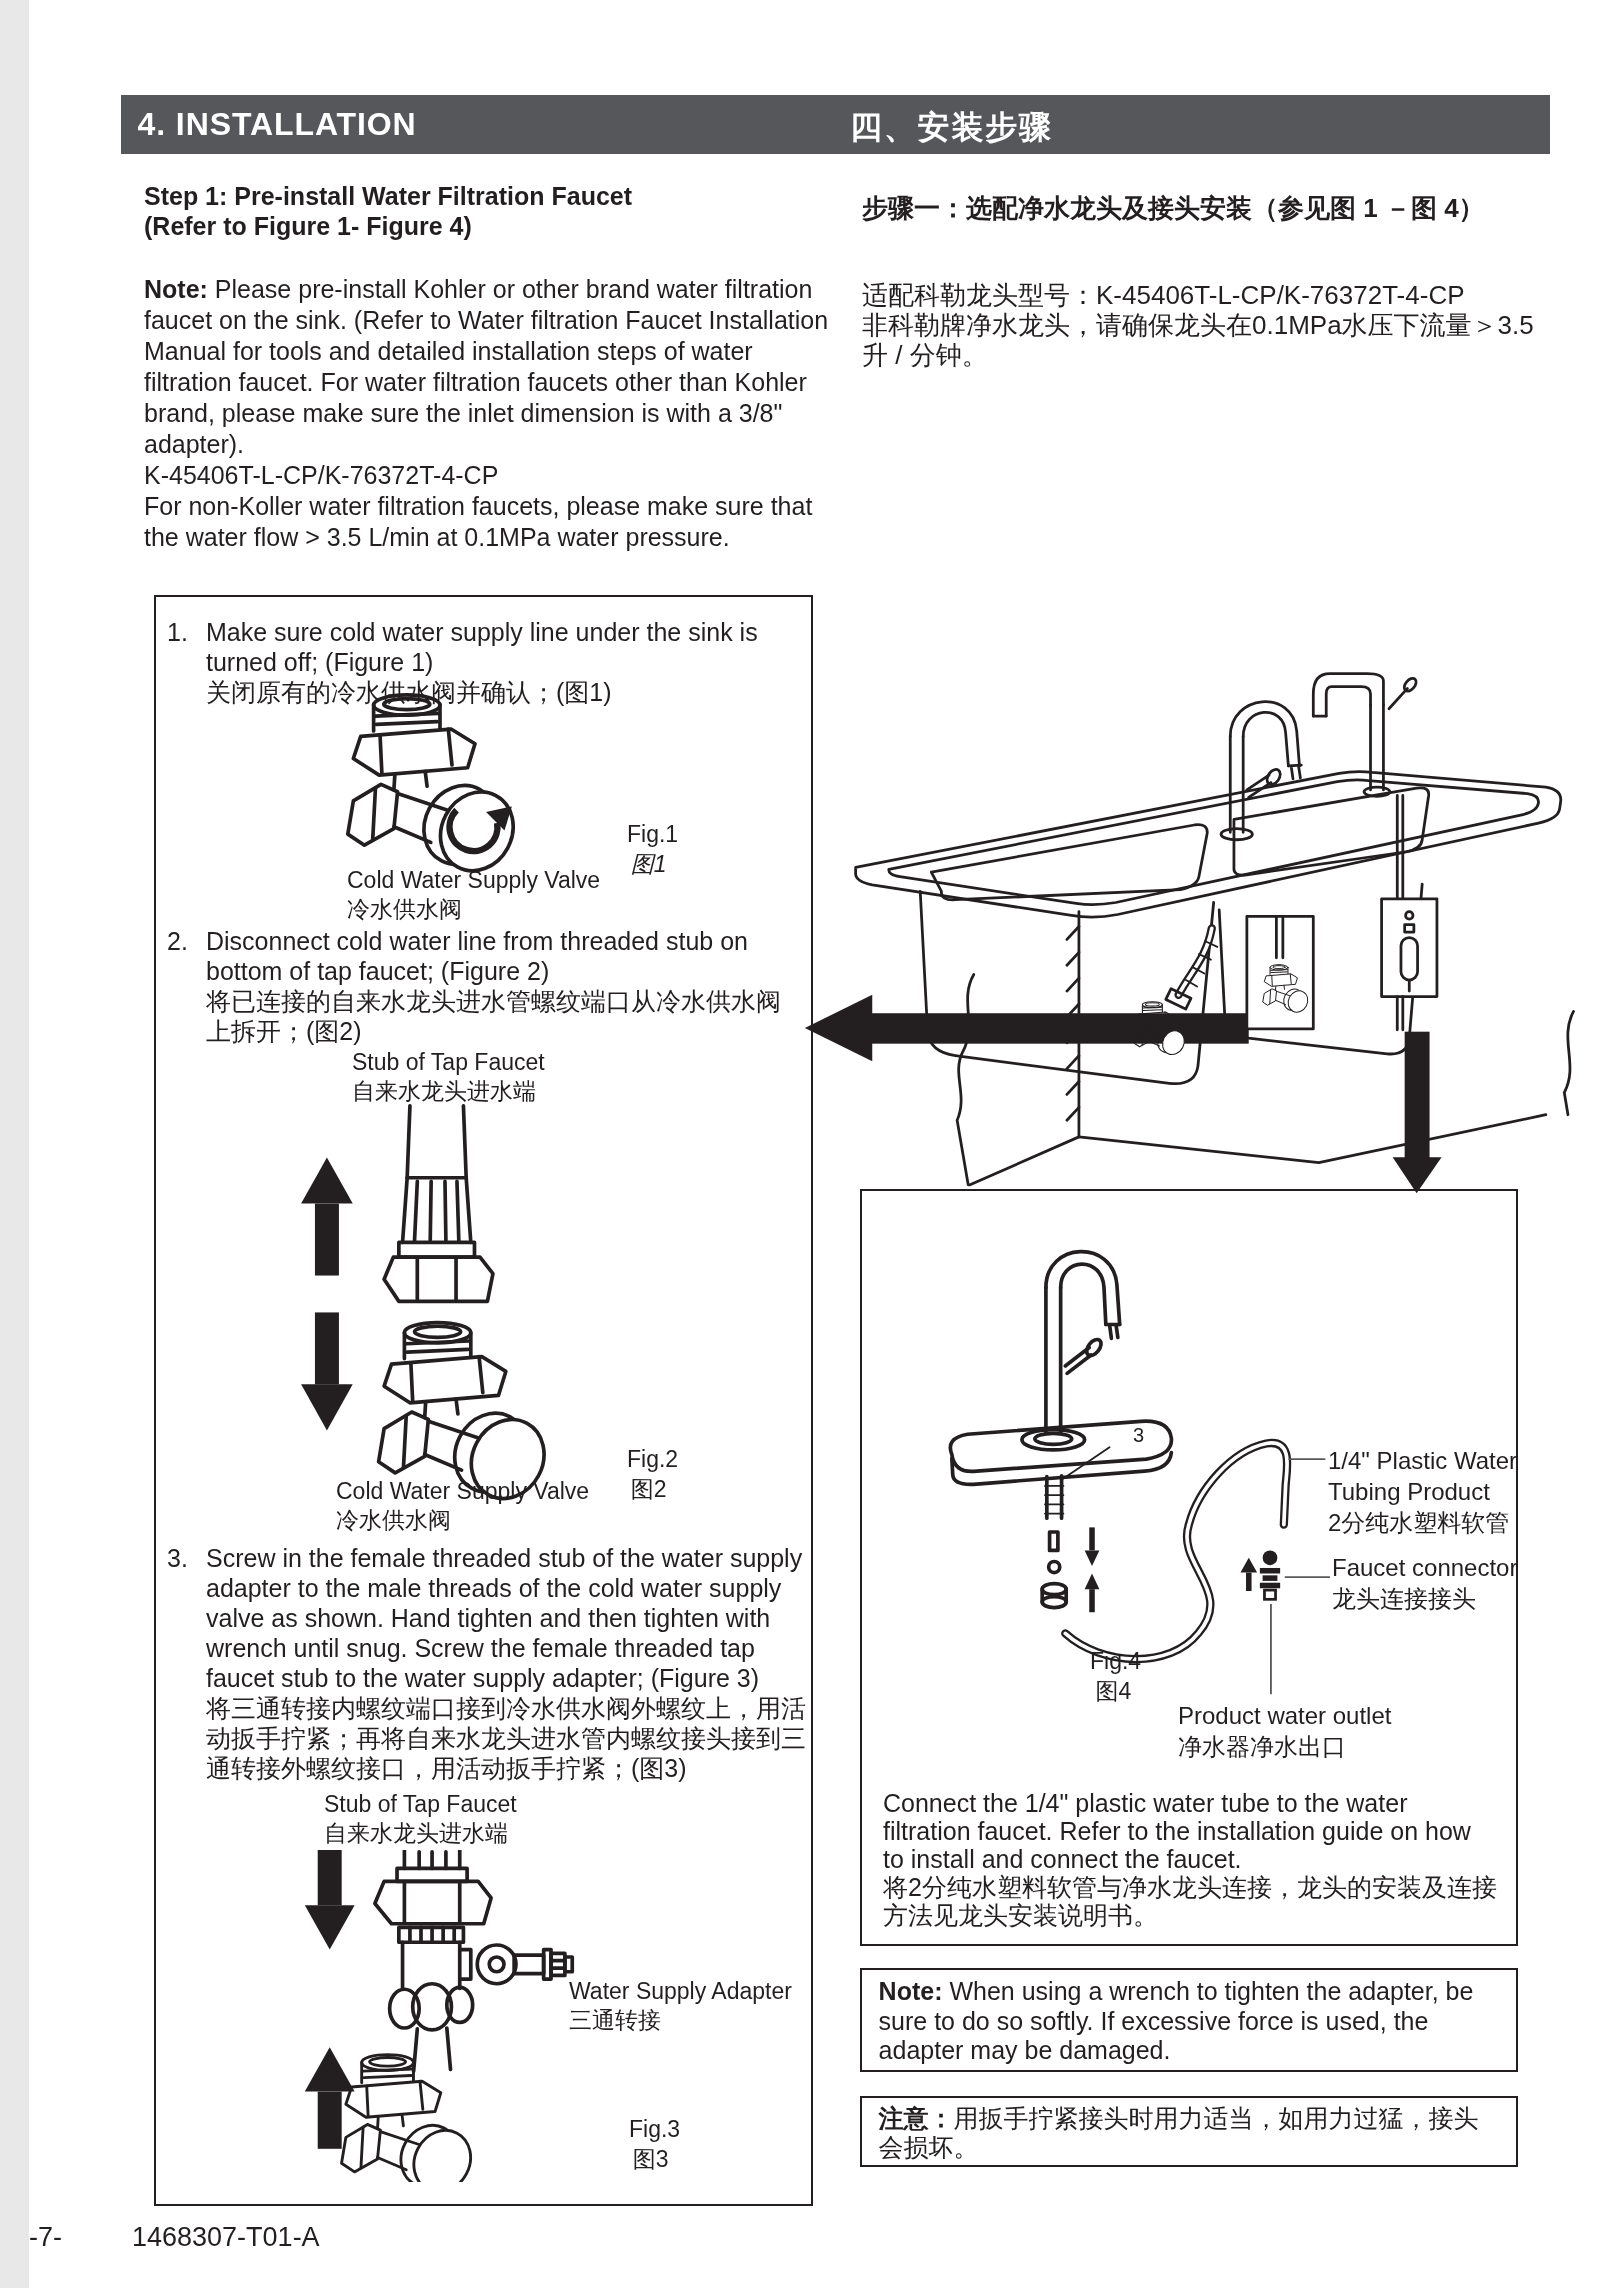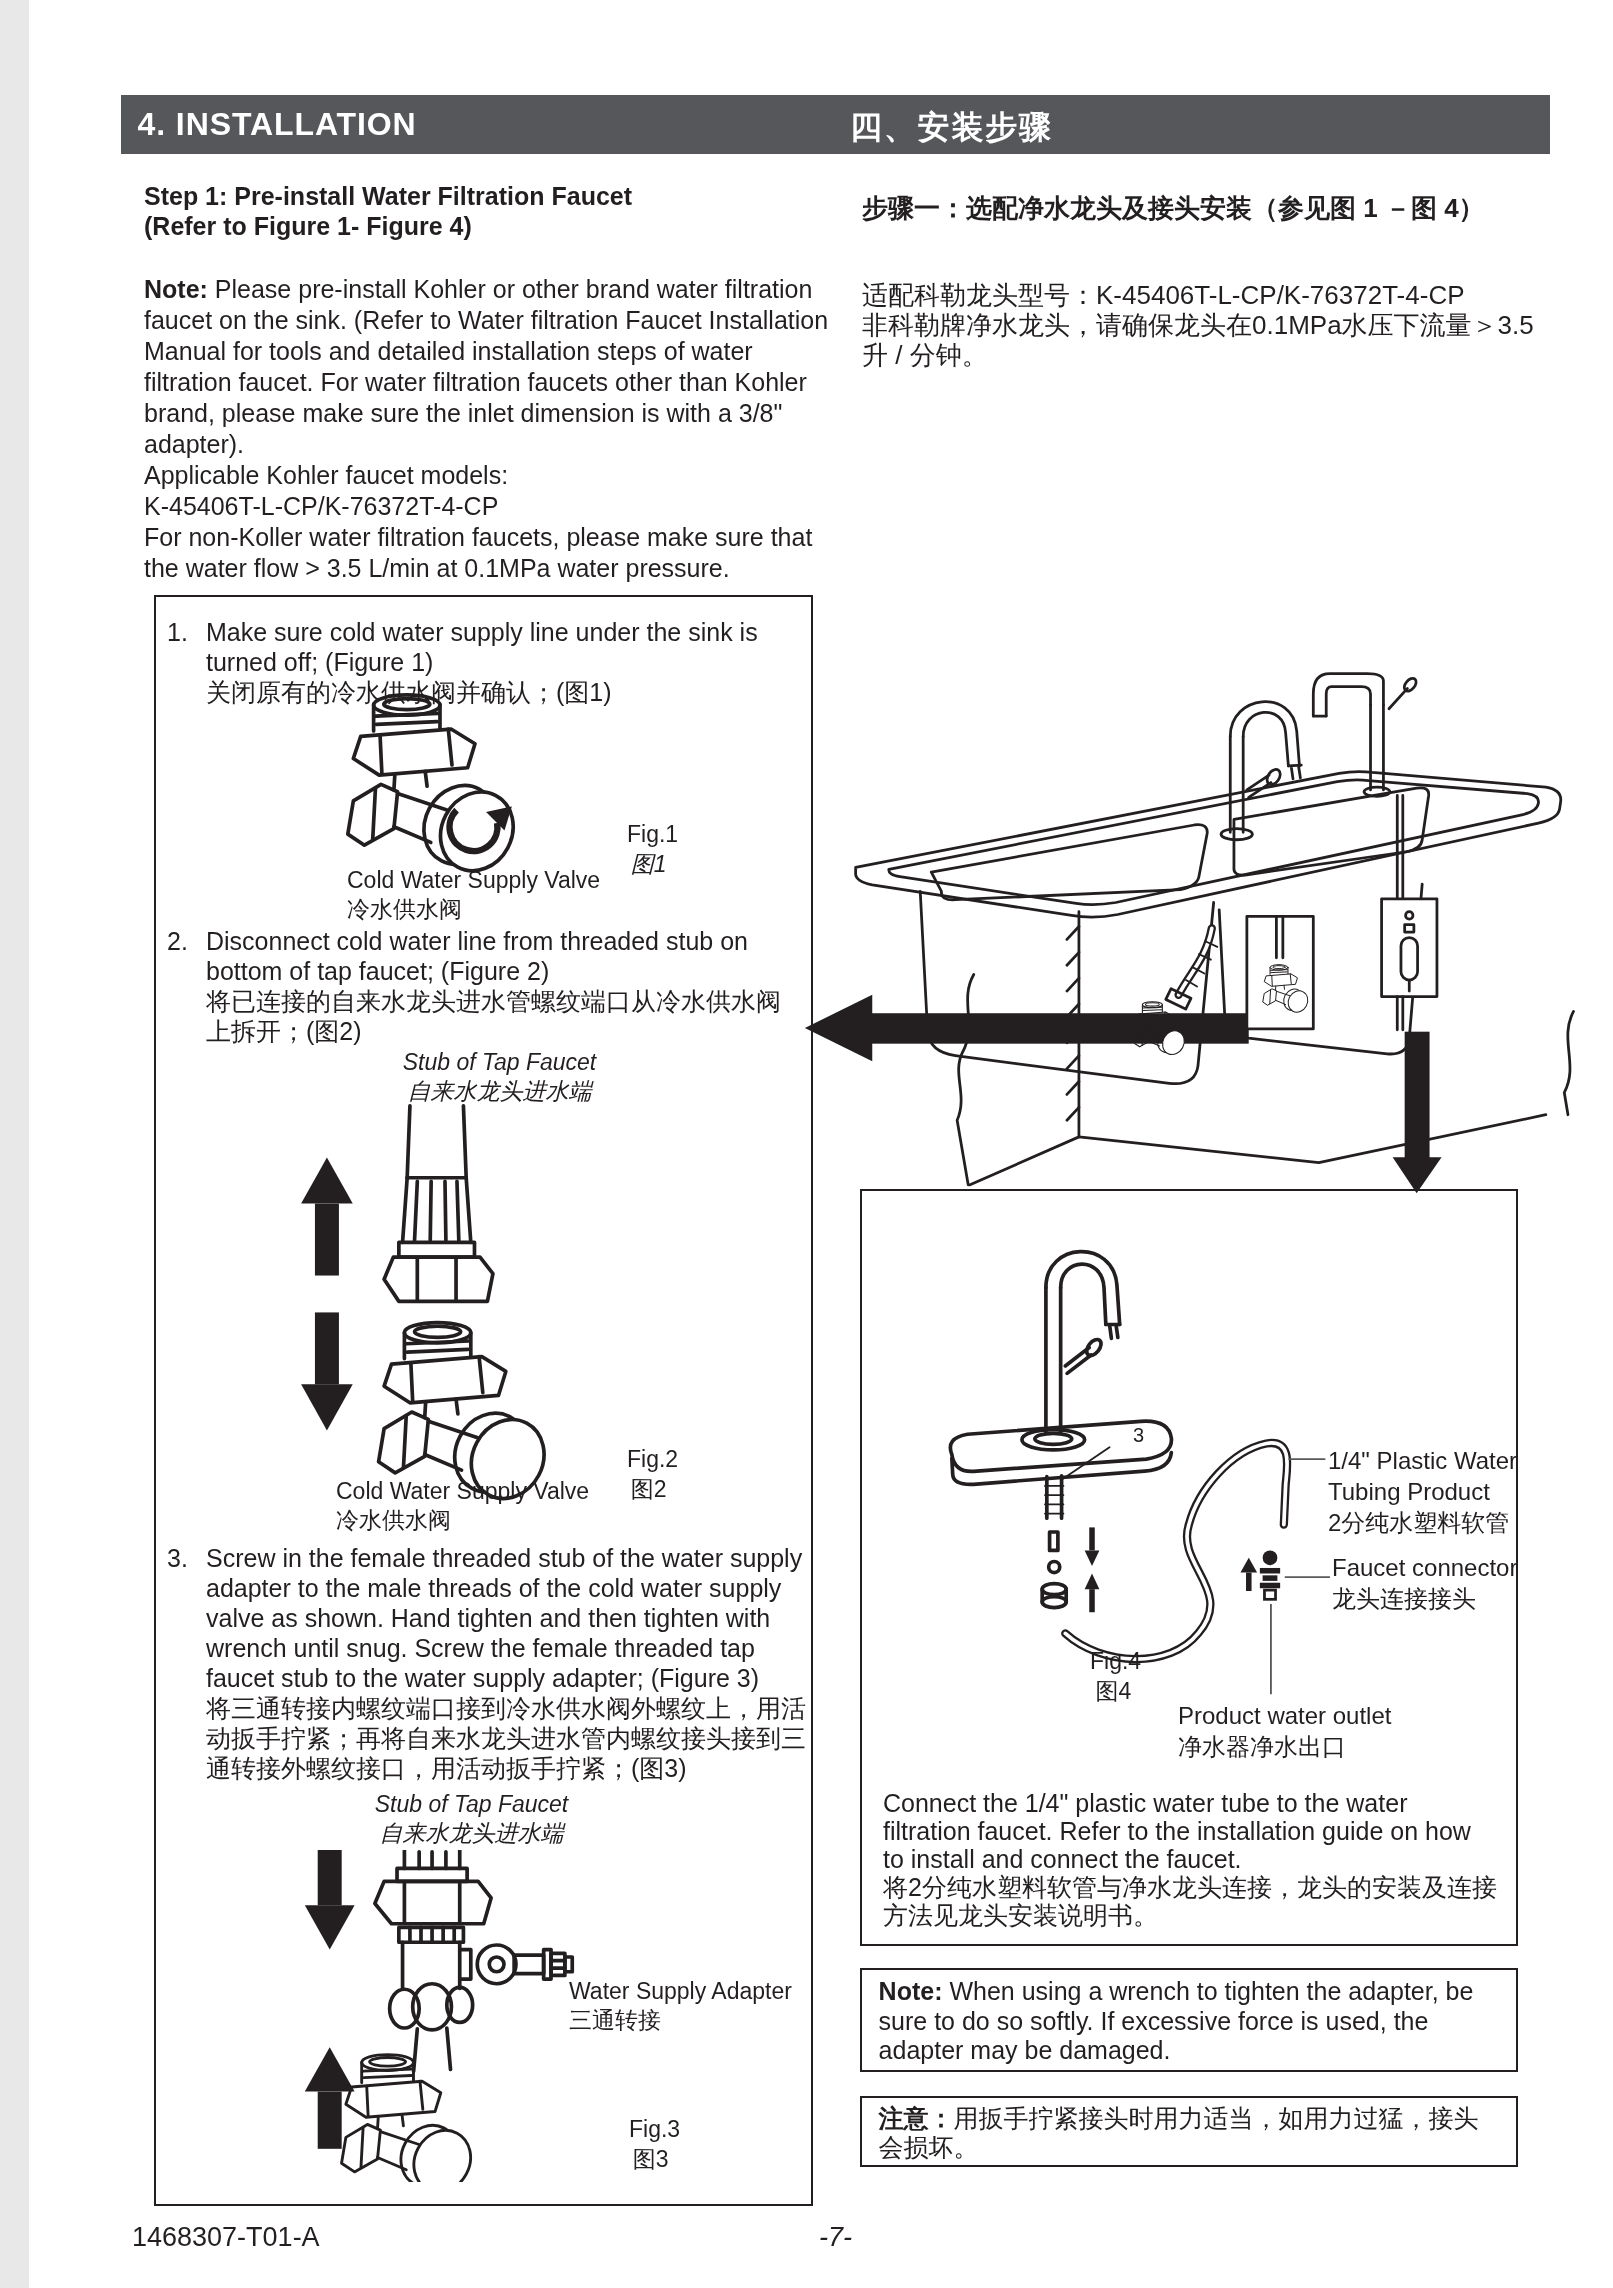--- a/index.html
+++ b/index.html
@@ -13,21 +13,21 @@
   .body-en{font-size:25px;line-height:31px;}
   .zh-head{font-weight:bold;font-size:26px;line-height:33px;}
   .zh-para{font-size:26px;line-height:37px;}
   .zh-lines{font-size:26px;line-height:30px;}
   .bold{font-weight:bold;}
   .box{border:2.8px solid #231f20;box-sizing:border-box;}
   .item{display:flex;font-size:25px;line-height:30px;}
   .item .num{width:39px;flex:none;}
   .cap{font-size:23px;line-height:29px;}
   .figlab{font-size:23px;line-height:29.5px;}
-  .center{text-align:center;font-style:italic;}
+  .center{}
   svg{display:block;}
   .leader{stroke:#58595b;stroke-width:2;}
 </style>
 </head>
 <body>
 
 <svg width="0" height="0" style="position:absolute">
   <defs>
     <g id="valve-sym" fill="none" stroke="#231f20" stroke-width="4" stroke-linecap="round" stroke-linejoin="round">
 
@@ -60,21 +60,20 @@
     <span class="bar-zh">四、安装步骤</span>
   </div>
 
   <div class="abs" style="left:115px;top:181px;width:694px;">
     <div class="h-bold">
       <div>Step 1: Pre-install Water Filtration Faucet</div>
       <div>(Refer to Figure 1- Figure 4)</div>
     </div>
     <div class="body-en" style="margin-top:33px;">
       <span class="bold">Note:</span><span> Please pre-install Kohler or other brand water filtration faucet on the sink. (Refer to Water filtration Faucet Installation Manual for tools and detailed installation steps of water filtration faucet. For water filtration faucets other than Kohler brand, please make sure the inlet dimension is with a 3/8" adapter).</span>
-      <div>Applicable Kohler faucet models:</div>
       <div>K-45406T-L-CP/K-76372T-4-CP</div>
       <div>For non-Koller water filtration faucets, please make sure that the water flow &gt; 3.5 L/min at 0.1MPa water pressure.</div>
     </div>
   </div>
 
   <div class="abs" style="left:833px;top:192px;width:703px;">
     <div class="zh-head">步骤一：选配净水龙头及接头安装（参见图 1 －图 4）</div>
     <div class="zh-lines" style="margin-top:55px;">
       <div>适配科勒龙头型号：K-45406T-L-CP/K-76372T-4-CP</div>
       <div>非科勒牌净水龙头，请确保龙头在0.1MPa水压下流量＞3.5 升 / 分钟。</div>

